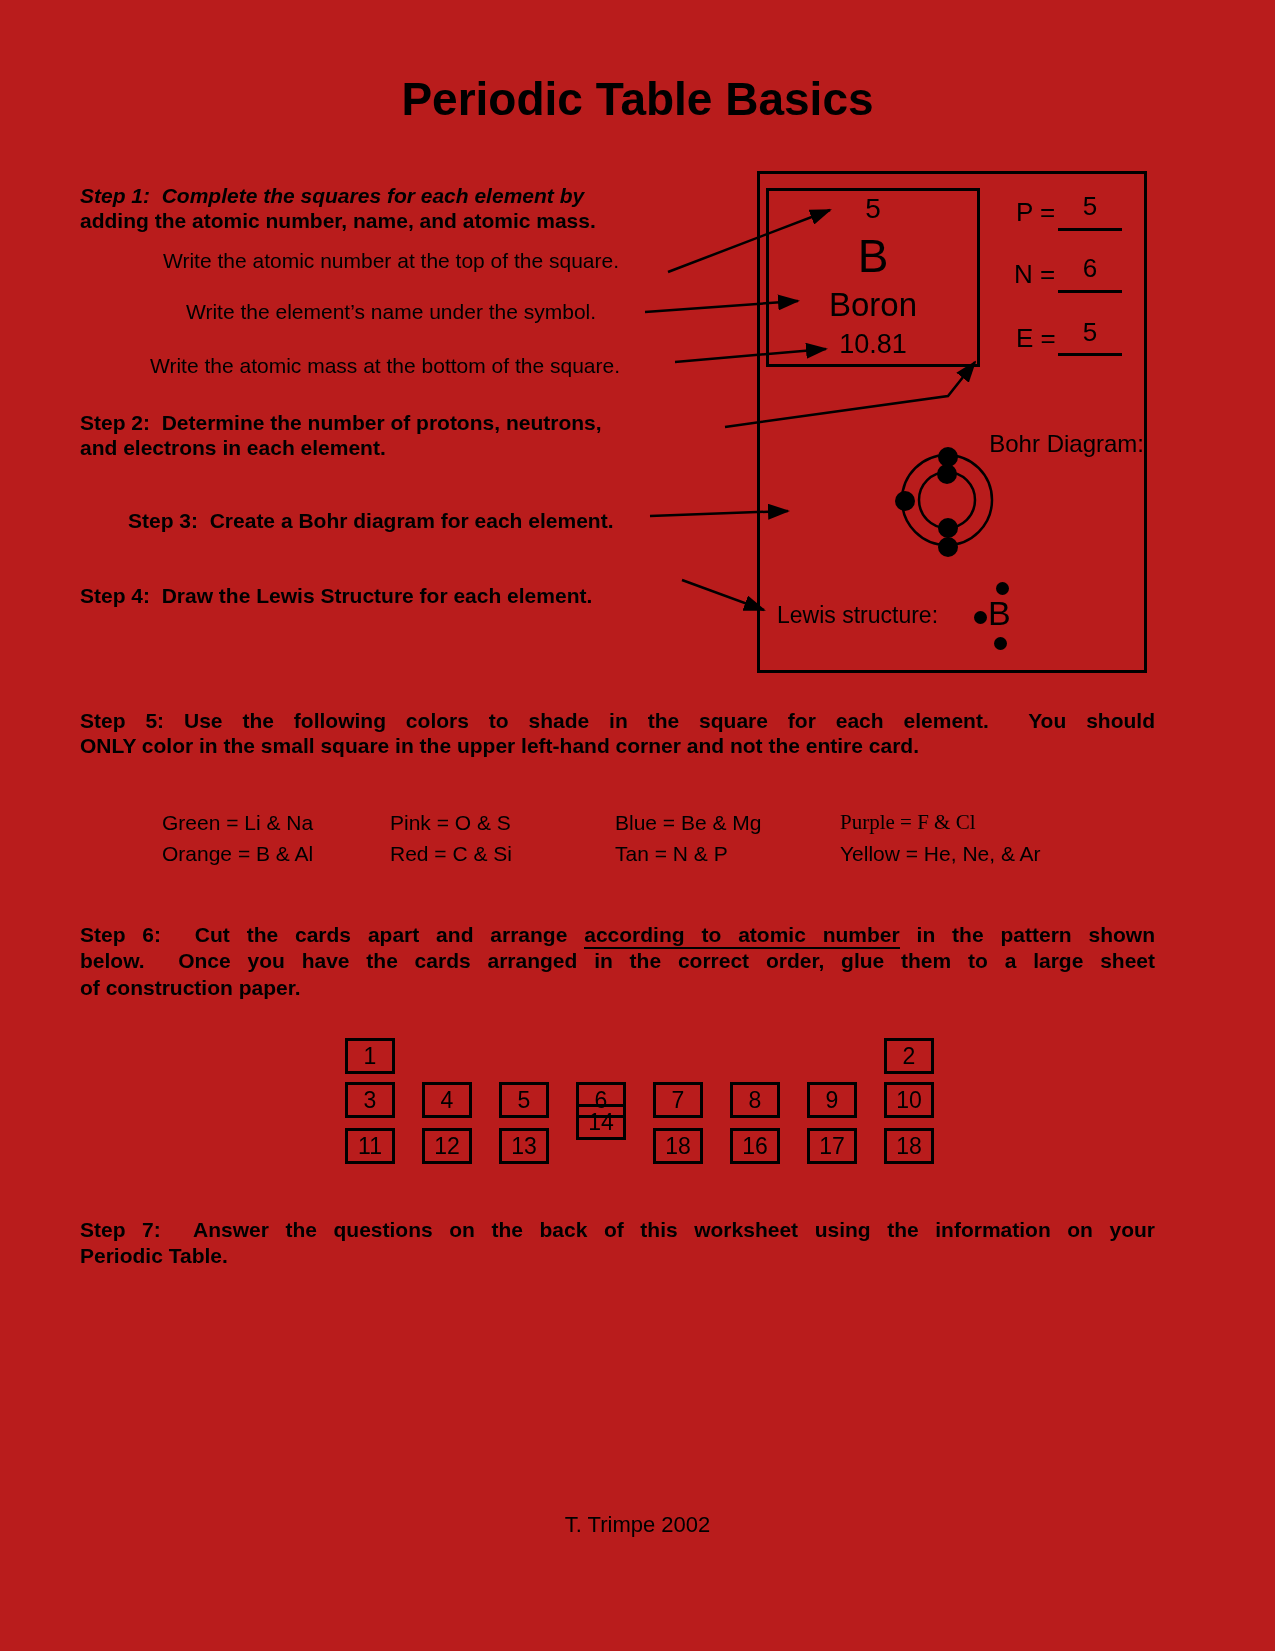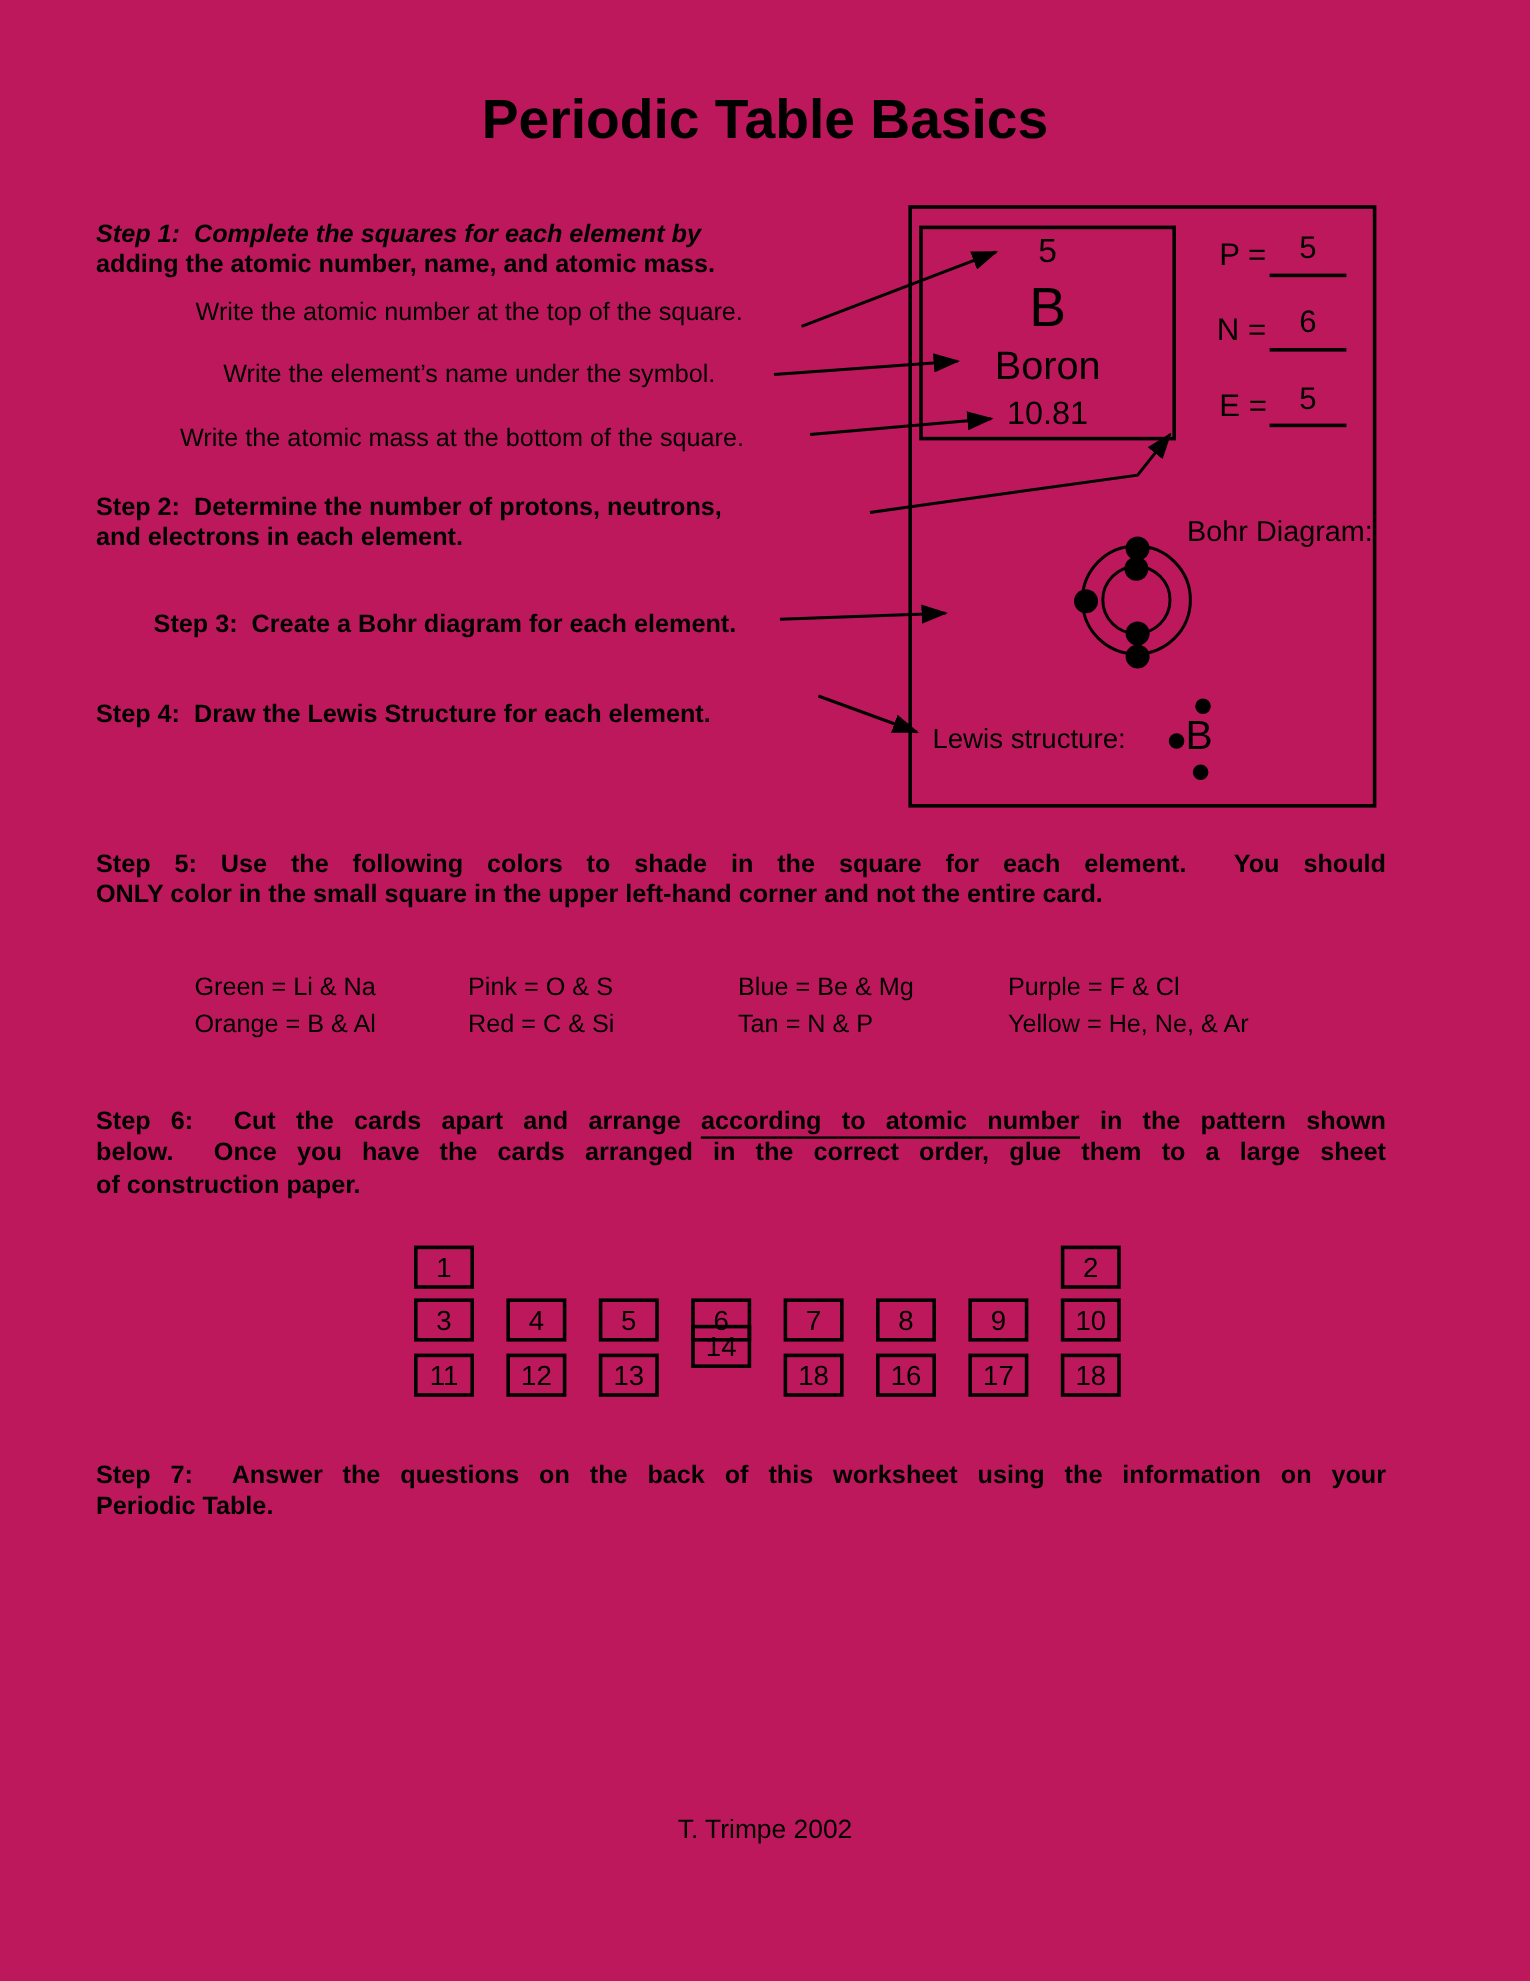--- a/index.html
+++ b/index.html
@@ -1,17 +1,17 @@
 <!DOCTYPE html>
 <html><head>
 <meta charset="utf-8">
 <style>
   html,body { margin:0; padding:0; background:#888; }
   .page {
-    position:relative; width:1275px; height:1651px; background:#be185d;
+    position:relative; width:1275px; height:1651px; background:#b91c1c;
     font-family:"Liberation Sans", sans-serif; color:#000; overflow:hidden;
     margin:0 auto;
   }
   .abs { position:absolute; }
   .b { font-weight:bold; }
   .t21 { font-size:21px; line-height:25px; }
   .para { left:80px; width:1075px; }
   .jl { text-align:justify; text-align-last:justify; }
   .title {
     left:0; top:74px; width:100%; text-align:center;
@@ -124,21 +124,21 @@
     <path d="M650,516 L788,511" stroke="#000" stroke-width="2.5" fill="none" marker-end="url(#ah)"></path>
     <path d="M682,580 L764,610" stroke="#000" stroke-width="2.5" fill="none" marker-end="url(#ah)"></path>
   </svg>
 
   <div class="abs para t21 b jl" style="top:708px;">Step 5: Use the following colors to shade in the square for each element.&nbsp; You should</div>
   <div class="abs para t21 b" style="top:733px;">ONLY color in the small square in the upper left-hand corner and not the entire card.</div>
 
   <div class="abs ck" style="left:162px; top:810px;">Green = Li &amp; Na</div>
   <div class="abs ck" style="left:390px; top:810px;">Pink = O &amp; S</div>
   <div class="abs ck" style="left:615px; top:810px;">Blue = Be &amp; Mg</div>
-  <div class="abs ck" style="left:840px; top:810px;">Purple = F &amp; Cl</div>
+  <div class="abs ck" style="left:840px; top:810px;font-family:Liberation Serif, serif;">Purple = F &amp; Cl</div>
   <div class="abs ck" style="left:162px; top:841px;">Orange = B &amp; Al</div>
   <div class="abs ck" style="left:390px; top:841px;">Red = C &amp; Si</div>
   <div class="abs ck" style="left:615px; top:841px;">Tan = N &amp; P</div>
   <div class="abs ck" style="left:840px; top:841px;">Yellow = He, Ne, &amp; Ar</div>
 
   <div class="abs para t21 b jl" style="top:922px;"><span>Step 6:&nbsp; Cut the cards apart and arrange </span><span class="useg">according to atomic number</span><span> in the pattern shown</span></div>
   <div class="abs para t21 b jl" style="top:948px;">below.&nbsp; Once you have the cards arranged in the correct order, glue them to a large sheet</div>
   <div class="abs para t21 b" style="top:975px;">of construction paper.</div>
 
   <div class="gbox" style="left:345px; top:1038px;">1</div>

